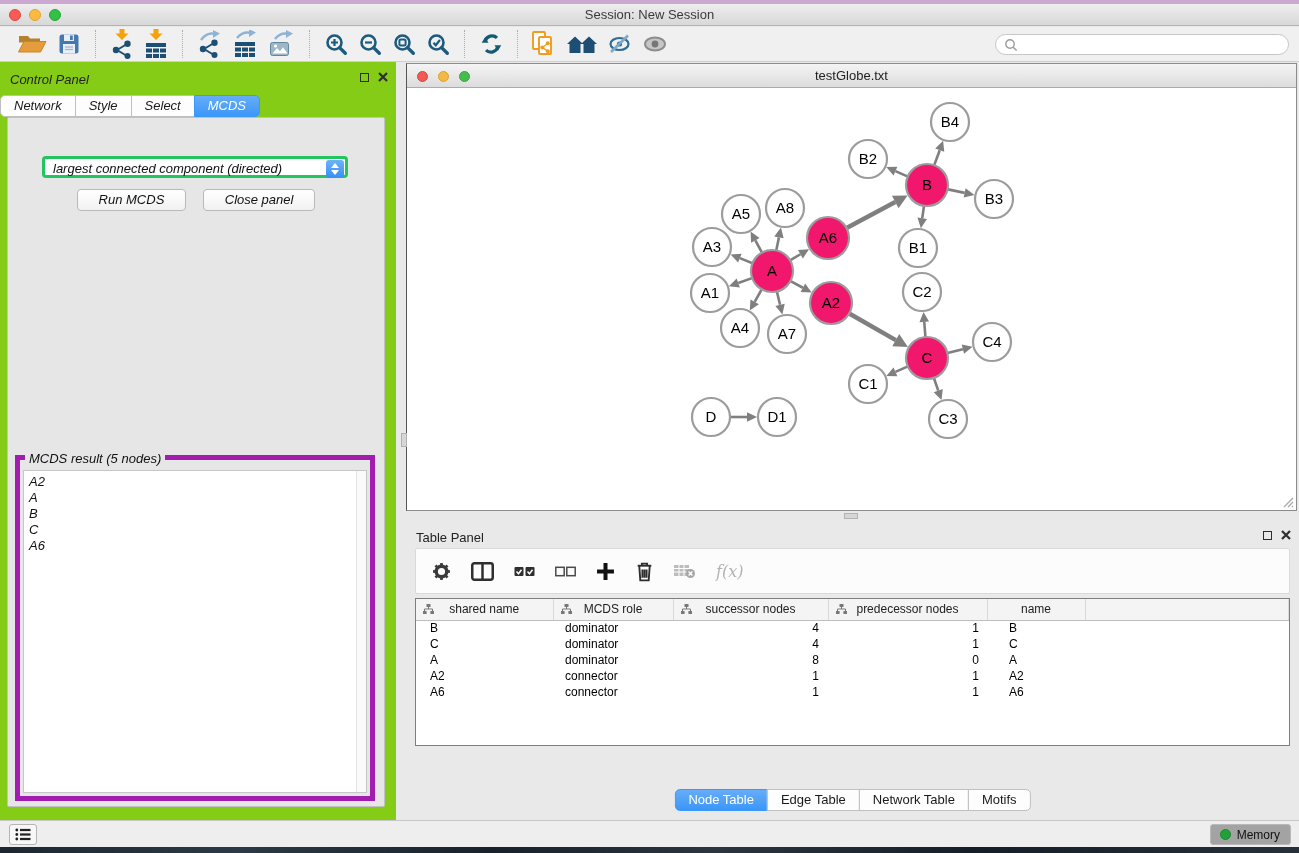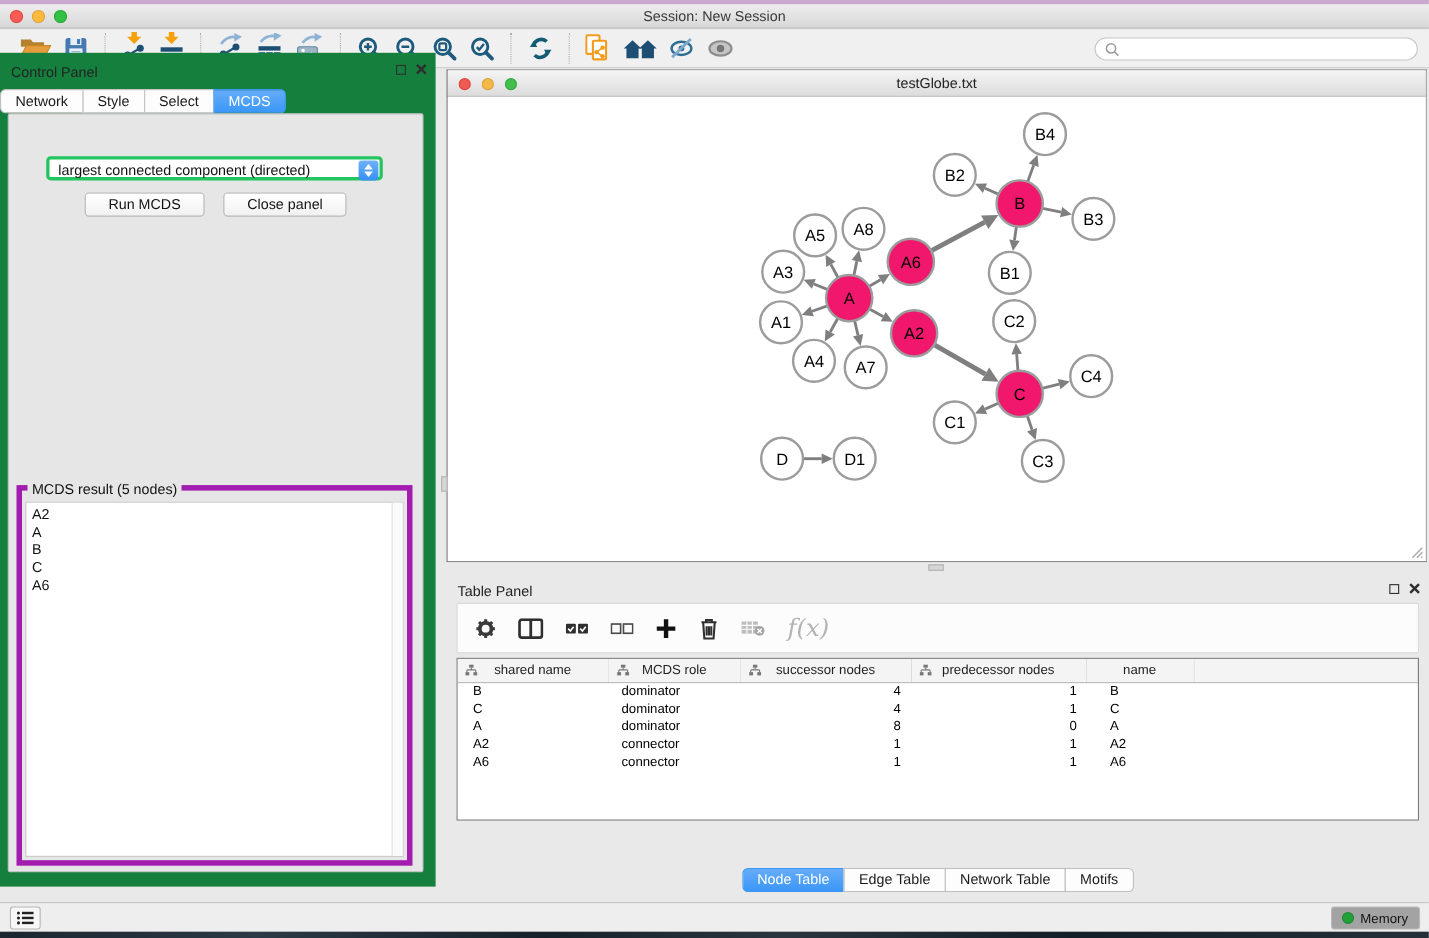--- a/index.html
+++ b/index.html
@@ -25,21 +25,21 @@
 
   
   .toolbar { position:absolute; top:27px; left:0; right:0; height:35px; background:#F0F0F0;
     border-bottom:1px solid #CFCFCF; display:flex; align-items:center; padding-left:12px; }
   .tb-btn { height:32px; min-width:34px; display:flex; align-items:center; justify-content:center; padding:0 5px; }
   .tb-sep { width:1px; height:28px; margin:0 9px; border-left:1px dotted #ACACAC; }
   .search-box { position:absolute; right:10px; top:7px; width:294px; height:21px; background:#FFF;
     border:1px solid #C6C6C6; border-radius:11px; display:flex; align-items:center; padding-left:8px; }
 
   
-  .control-panel { position:absolute; left:0; top:48px; width:396px; height:758px; background:#15803d; }
+  .control-panel { position:absolute; left:0; top:62px; width:396px; height:758px; background:#84cc16;font-style:italic; }
   .panel-title { position:absolute; left:10px; top:10px; font-size:13px; color:#222; }
   .panel-controls { position:absolute; right:8px; top:10px; display:flex; gap:9px; align-items:center; }
   .float-ico { width:9px; height:9px; border:1.5px solid #2E2E2E; display:inline-block; }
   .seg { display:inline-flex; }
   .seg .tab { border:1px solid #BFBFBF; background:#FDFDFD; margin-left:-1px; padding:2px 13px;
     font-size:13px; color:#1A1A1A; line-height:16px; }
   .seg .tab:first-child { border-radius:5px 0 0 5px; margin-left:0; }
   .seg .tab:last-child { border-radius:0 5px 5px 0; }
   .seg .tab.active { background:linear-gradient(#66ACF9,#3B97F8); color:#FFF; border-color:#3C98F8; }
   .cp-tabs { position:absolute; left:0; top:33px; width:396px; text-align:left; }
@@ -84,21 +84,21 @@
   .split-handle-v { position:absolute; left:-6px; top:369px; width:6px; height:14px;
     background:#D6D6D6; border:1px solid #B2B2B2; }
   .split-handle-h { position:absolute; left:437px; bottom:-9px; width:14px; height:6px;
     background:#D6D6D6; border:1px solid #B2B2B2; }
 
   
   .table-panel { position:absolute; left:406px; top:520px; width:893px; height:300px; background:#E9E9E9;text-decoration:underline; }
   .tp-toolbar { position:absolute; left:9px; right:9px; top:28px; height:46px; background:#FCFCFC;
     border:1px solid #DADADA; border-radius:2px; display:flex; align-items:center; gap:20px; padding-left:16px; }
   .tp-ico { display:flex; align-items:center; justify-content:center; }
-  .fx-label { font-family:"DejaVu Serif", serif; font-style:italic; font-size:22px; color:#B3B3B3; }
+  .fx-label { font-family:"DejaVu Serif", serif; font-style:italic; font-size:16px; color:#B3B3B3; }
   .tp-tablewrap { position:absolute; left:9px; right:9px; top:78px; height:148px; background:#FFF;
     border:1px solid #7E7E7E; overflow:hidden; }
   table.datatable { border-collapse:collapse; table-layout:fixed; width:100%; }
   table.datatable th { height:21px; background:#F4F4F4; border-right:1px solid #D9D9D9;
     border-bottom:1px solid #BEBEBE; font-weight:normal; font-size:12px; color:#222; position:relative; text-align:center; }
   table.datatable th .th-icon { position:absolute; left:7px; top:5px; }
   table.datatable td { height:16px; font-size:12px; color:#000; white-space:nowrap; overflow:hidden; }
   td.c-shared { padding-left:14px; }
   td.c-role { padding-left:12px; }
   td.c-succ { text-align:right; padding-right:9px; }

